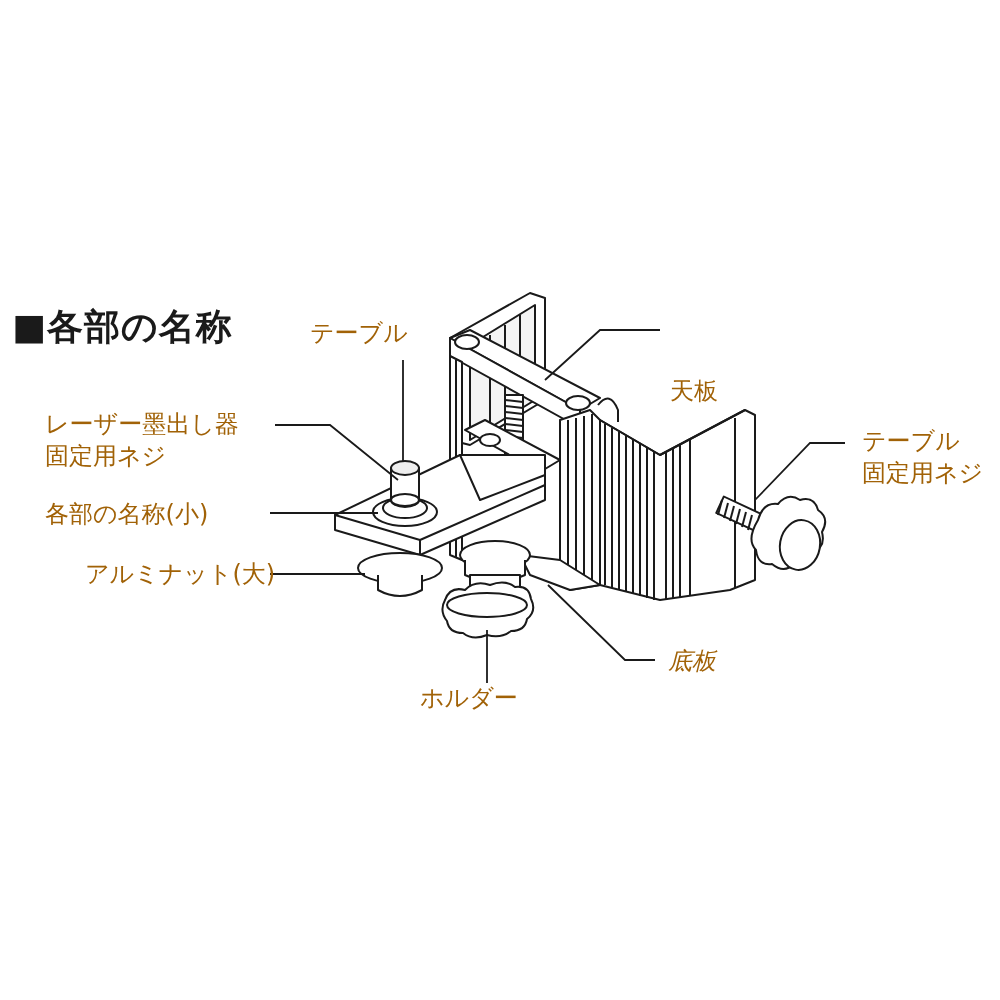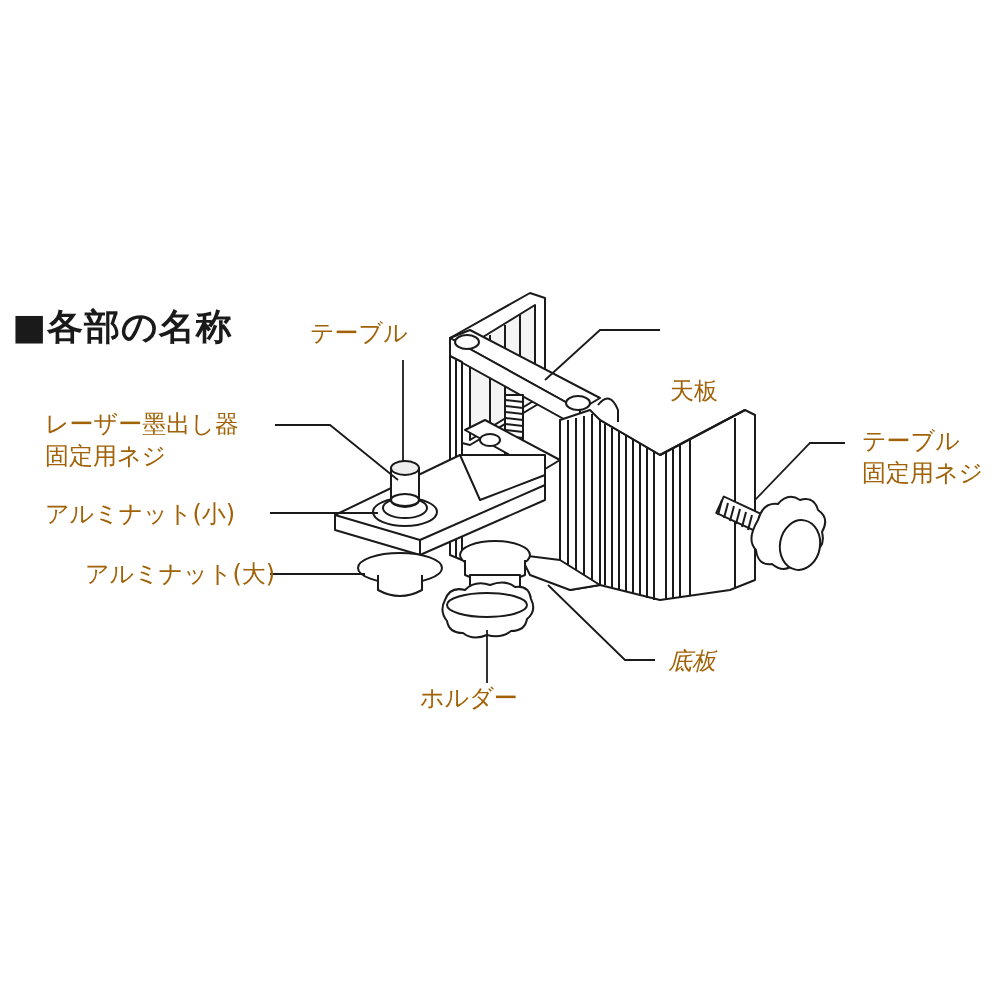--- a/index.html
+++ b/index.html
@@ -135,19 +135,19 @@
     <polyline points="660,330 600,330 545,380"></polyline>
     <polyline points="845,443 810,443 755,500"></polyline>
     <polyline points="655,660 625,660 548,585"></polyline>
     <line x1="487" y1="630" x2="487" y2="683"></line>
   </g>
 </svg>
 
 <div class="label" style="left:310px; top:317px;">テーブル</div>
 <div class="label" style="left:45px; top:408px;">レーザー墨出し器</div>
 <div class="label" style="left:45px; top:440px;">固定用ネジ</div>
-<div class="label" style="left:45px; top:498px;">アルミナット(小)</div>
+<div class="label" style="left:45px; top:498px;">各部の名称(小)</div>
 <div class="label" style="left:45px; top:558px;margin-left:40px;">アルミナット(大)</div>
 <div class="label" style="left:670px; top:329px;margin-top:46px;">天板</div>
 <div class="label" style="left:862px; top:425px;">テーブル</div>
 <div class="label" style="left:862px; top:457px;">固定用ネジ</div>
 <div class="label" style="left:668px; top:645px;font-style:italic;">底板</div>
 <div class="label" style="left:420px; top:682px;">ホルダー</div>
 
 </body></html>

